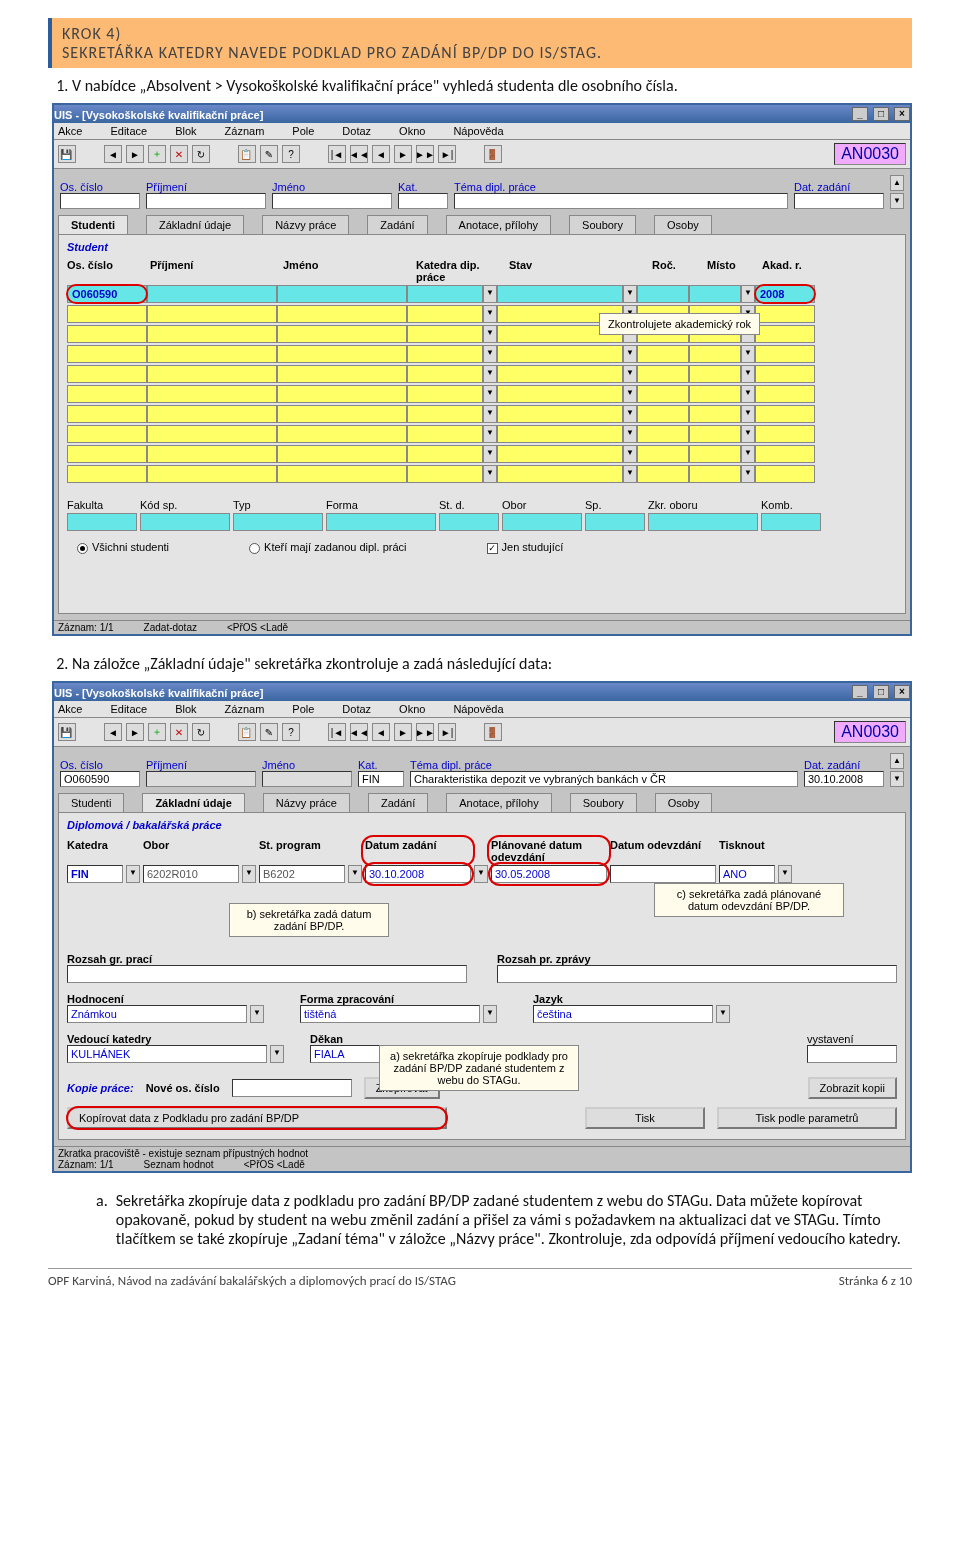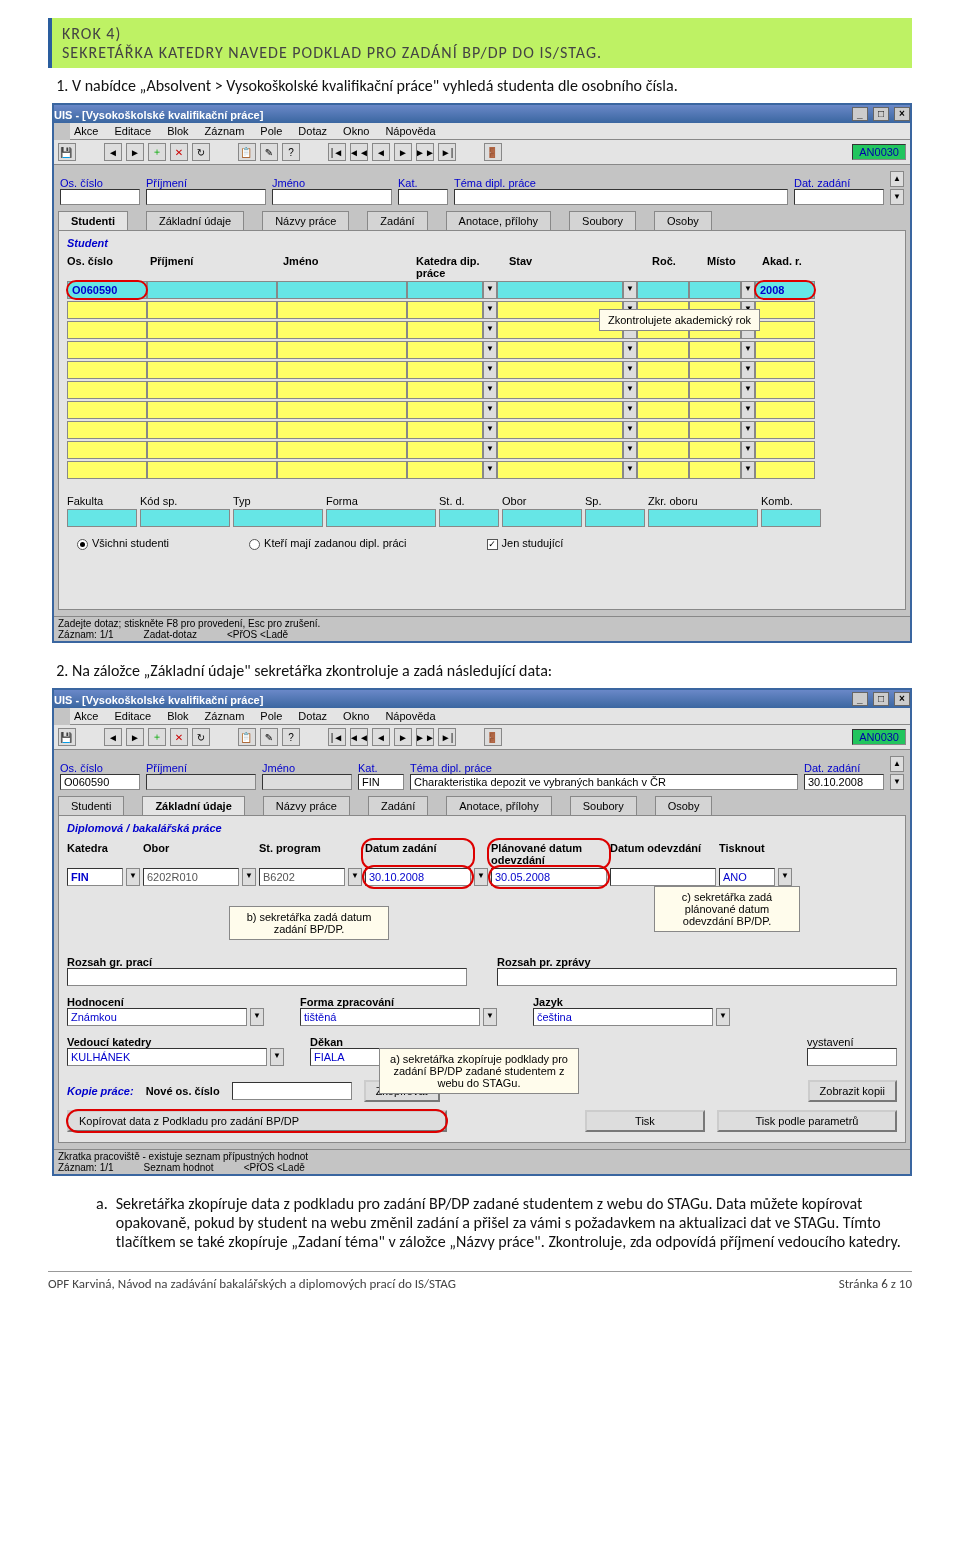--- a/index.html
+++ b/index.html
@@ -7,21 +7,21 @@
     margin: 0;
     background: #fff;
     font-family: Calibri, Arial, sans-serif;
     font-size: 14px;
     color: #111;
     width: 960px;
     padding: 18px 48px 10px 48px;
   }
   .heading-box {
     border-left: 4px solid #2a5d9e;
-    background: #bef264;
+    background: #fdba74;
     padding: 6px 10px;
     margin-bottom: 8px;
   }
   .heading-box .k { font-size: 16px; letter-spacing: 1px; color: #444; }
   .heading-box .title { font-size: 16px; letter-spacing: 1px; color: #444; }
   ol.body { list-style: decimal; margin: 0 0 0 24px; padding: 0; }
   ol.body li { margin: 6px 0; font-size: 16px; }
 
   .uis-window {
     width: 860px;
@@ -42,37 +42,36 @@
     align-items: flex-end;
   }
   .uis-titlebar .ctrls span {
     display: inline-block; width: 16px; height: 14px; background: #ccc;
     border: 1px solid #666; margin-left: 2px; text-align: center; line-height: 12px;
     color: #000; font-size: 10px;
   }
   .menubar {
     background: #e4e4e4;
     padding: 2px 4px;
-    display: flex; gap: 16px;
+    display: flex; gap: 28px;
     border-bottom: 1px solid #888;
     font-size: 11px;
-    margin-left: 16px;
   }
   .menubar span { color: #000; }
   .toolbar {
     background: #e4e4e4;
     padding: 3px 4px;
     display: flex; gap: 4px; align-items: center;
     border-bottom: 1px solid #888;
   }
   .tbtn { width: 18px; height: 18px; background: #ddd; border: 1px solid #888; display: inline-flex; align-items: center; justify-content: center; font-size: 10px;}
   .tbtn.red { color: #c00; }
   .tbtn.green{ color:#0a0;}
   .toolbar .spacer { flex: 1; }
-  .toolbar .code { background: #22c55e; border: 1px inset #888; padding: 1px 6px; color:#00a; font-size:11px;}
+  .toolbar .code { background: #f0abfc; border: 1px inset #888; padding: 1px 6px; color:#00a; font-size:16px;}
   .query-row {
     display: flex; gap: 6px; padding: 6px 6px; background: #c4c4c4;
     align-items: flex-end;
   }
   .qlabel { color: #0000cc; font-size: 11px; }
   .qfield { background: #fff; border: 1px inset #888; height: 16px; }
   .scrollud { display:flex; flex-direction:column; gap:2px;}
   .scrollud .sbtn{ width:14px;height:16px;background:#ddd;border:1px solid #888;font-size:8px;text-align:center;line-height:14px;}
 
   .tab-row { display: flex; gap: 0; padding: 0 4px; background:#c4c4c4; }
@@ -387,21 +386,20 @@
       <div class="cell cyan"></div>
     </div>
 
     <div class="radio-row">
       <span><span class="radio sel"></span><span>Všichni studenti</span></span>
       <span><span class="radio"></span><span>Kteří mají zadanou dipl. práci</span></span>
       <span><span class="chk">✓</span><span>Jen studující</span></span>
     </div>
   </div>
   <div class="statusbar">
-    <div>Zadejte dotaz; stiskněte F8 pro provedení, Esc pro zrušení.</div>
     <div class="segs">
       <span>Záznam: 1/1</span>
       <span>Zadat-dotaz</span>
       <span>&lt;PřOS &lt;Ladě</span>
     </div>
   </div>
 </div>
 
 <ol class="body" start="2">
   <li>Na záložce „Základní údaje" sekretářka zkontroluje a zadá následující data:</li>
@@ -519,21 +517,21 @@
       <div class="dropbtn">▼</div>
       <div class="tf circ">30.10.2008</div>
       <div class="dropbtn">▼</div>
       <div class="tf circ">30.05.2008</div>
       <div class="tf"></div>
       <div class="tf">ANO</div>
       <div class="dropbtn">▼</div>
     </div>
 
     <div class="callout" style="top:90px;left:170px;width:160px">b) sekretářka zadá datum zadání BP/DP.</div>
-    <div class="callout" style="top:70px;left:595px;width:146px">c) sekretářka zadá plánované datum odevzdání BP/DP.</div>
+    <div class="callout" style="top:70px;left:595px;width:190px">c) sekretářka zadá plánované datum odevzdání BP/DP.</div>
 
     <div style="display:grid;grid-template-columns:1fr 1fr;gap:30px;margin-top:70px;">
       <div>
         <div class="lab">Rozsah gr. prací</div>
         <div class="tf" style="width:100%"></div>
       </div>
       <div>
         <div class="lab">Rozsah pr. zprávy</div>
         <div class="tf" style="width:100%"></div>
       </div>

